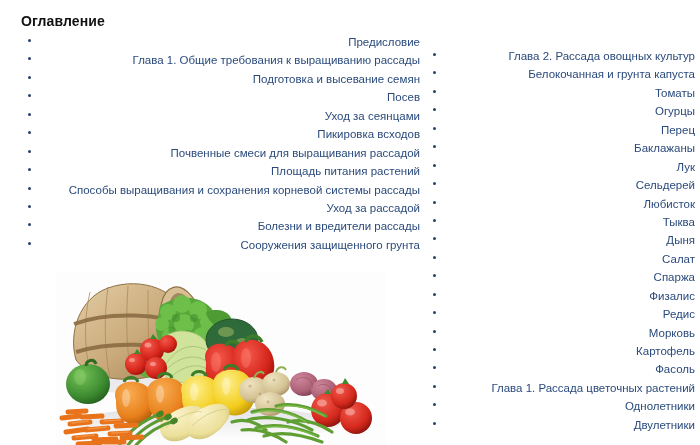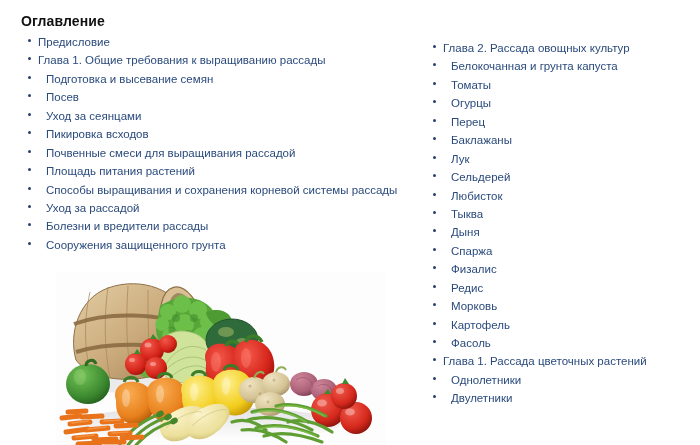--- a/index.html
+++ b/index.html
@@ -31,27 +31,28 @@
   }
 
   
   .toc-col {
     position: absolute;
     list-style: none;
     margin: 0;
     padding: 0;
   }
   #toc-left  { left: 20px;  top: 32px; width: 400px; }
-  #toc-right { left: 425px; top: 38px; width: 270px; }
+  #toc-right { left: 425px; top: 46px; width: 270px; }
 
   .toc-item {
     position: relative;
     height: 18.45px;
     line-height: 18.45px;
     white-space: nowrap;
+    text-align: right;
   }
   .toc-item .bullet {
     position: absolute;
     left: 8px;
     top: 7px;
     width: 3px;
     height: 3px;
     background: #28406b;
     border-radius: 50%;
   }
@@ -102,20 +103,21 @@
     <li class="toc-item level-2"><span class="bullet"></span><a class="toc-link" href="#">Белокочанная и грунта капуста</a></li>
     <li class="toc-item level-2"><span class="bullet"></span><a class="toc-link" href="#">Томаты</a></li>
     <li class="toc-item level-2"><span class="bullet"></span><a class="toc-link" href="#">Огурцы</a></li>
     <li class="toc-item level-2"><span class="bullet"></span><a class="toc-link" href="#">Перец</a></li>
     <li class="toc-item level-2"><span class="bullet"></span><a class="toc-link" href="#">Баклажаны</a></li>
     <li class="toc-item level-2"><span class="bullet"></span><a class="toc-link" href="#">Лук</a></li>
     <li class="toc-item level-2"><span class="bullet"></span><a class="toc-link" href="#">Сельдерей</a></li>
     <li class="toc-item level-2"><span class="bullet"></span><a class="toc-link" href="#">Любисток</a></li>
     <li class="toc-item level-2"><span class="bullet"></span><a class="toc-link" href="#">Тыква</a></li>
     <li class="toc-item level-2"><span class="bullet"></span><a class="toc-link" href="#">Дыня</a></li>
+    <li class="toc-item level-2"><span class="bullet"></span><a class="toc-link" href="#">Салат</a></li>
     <li class="toc-item level-2"><span class="bullet"></span><a class="toc-link" href="#">Спаржа</a></li>
     <li class="toc-item level-2"><span class="bullet"></span><a class="toc-link" href="#">Физалис</a></li>
     <li class="toc-item level-2"><span class="bullet"></span><a class="toc-link" href="#">Редис</a></li>
     <li class="toc-item level-2"><span class="bullet"></span><a class="toc-link" href="#">Морковь</a></li>
     <li class="toc-item level-2"><span class="bullet"></span><a class="toc-link" href="#">Картофель</a></li>
     <li class="toc-item level-2"><span class="bullet"></span><a class="toc-link" href="#">Фасоль</a></li>
     <li class="toc-item level-1"><span class="bullet"></span><a class="toc-link" href="#">Глава 1. Рассада цветочных растений</a></li>
     <li class="toc-item level-2"><span class="bullet"></span><a class="toc-link" href="#">Однолетники</a></li>
     <li class="toc-item level-2"><span class="bullet"></span><a class="toc-link" href="#">Двулетники</a></li>
   </ul>

